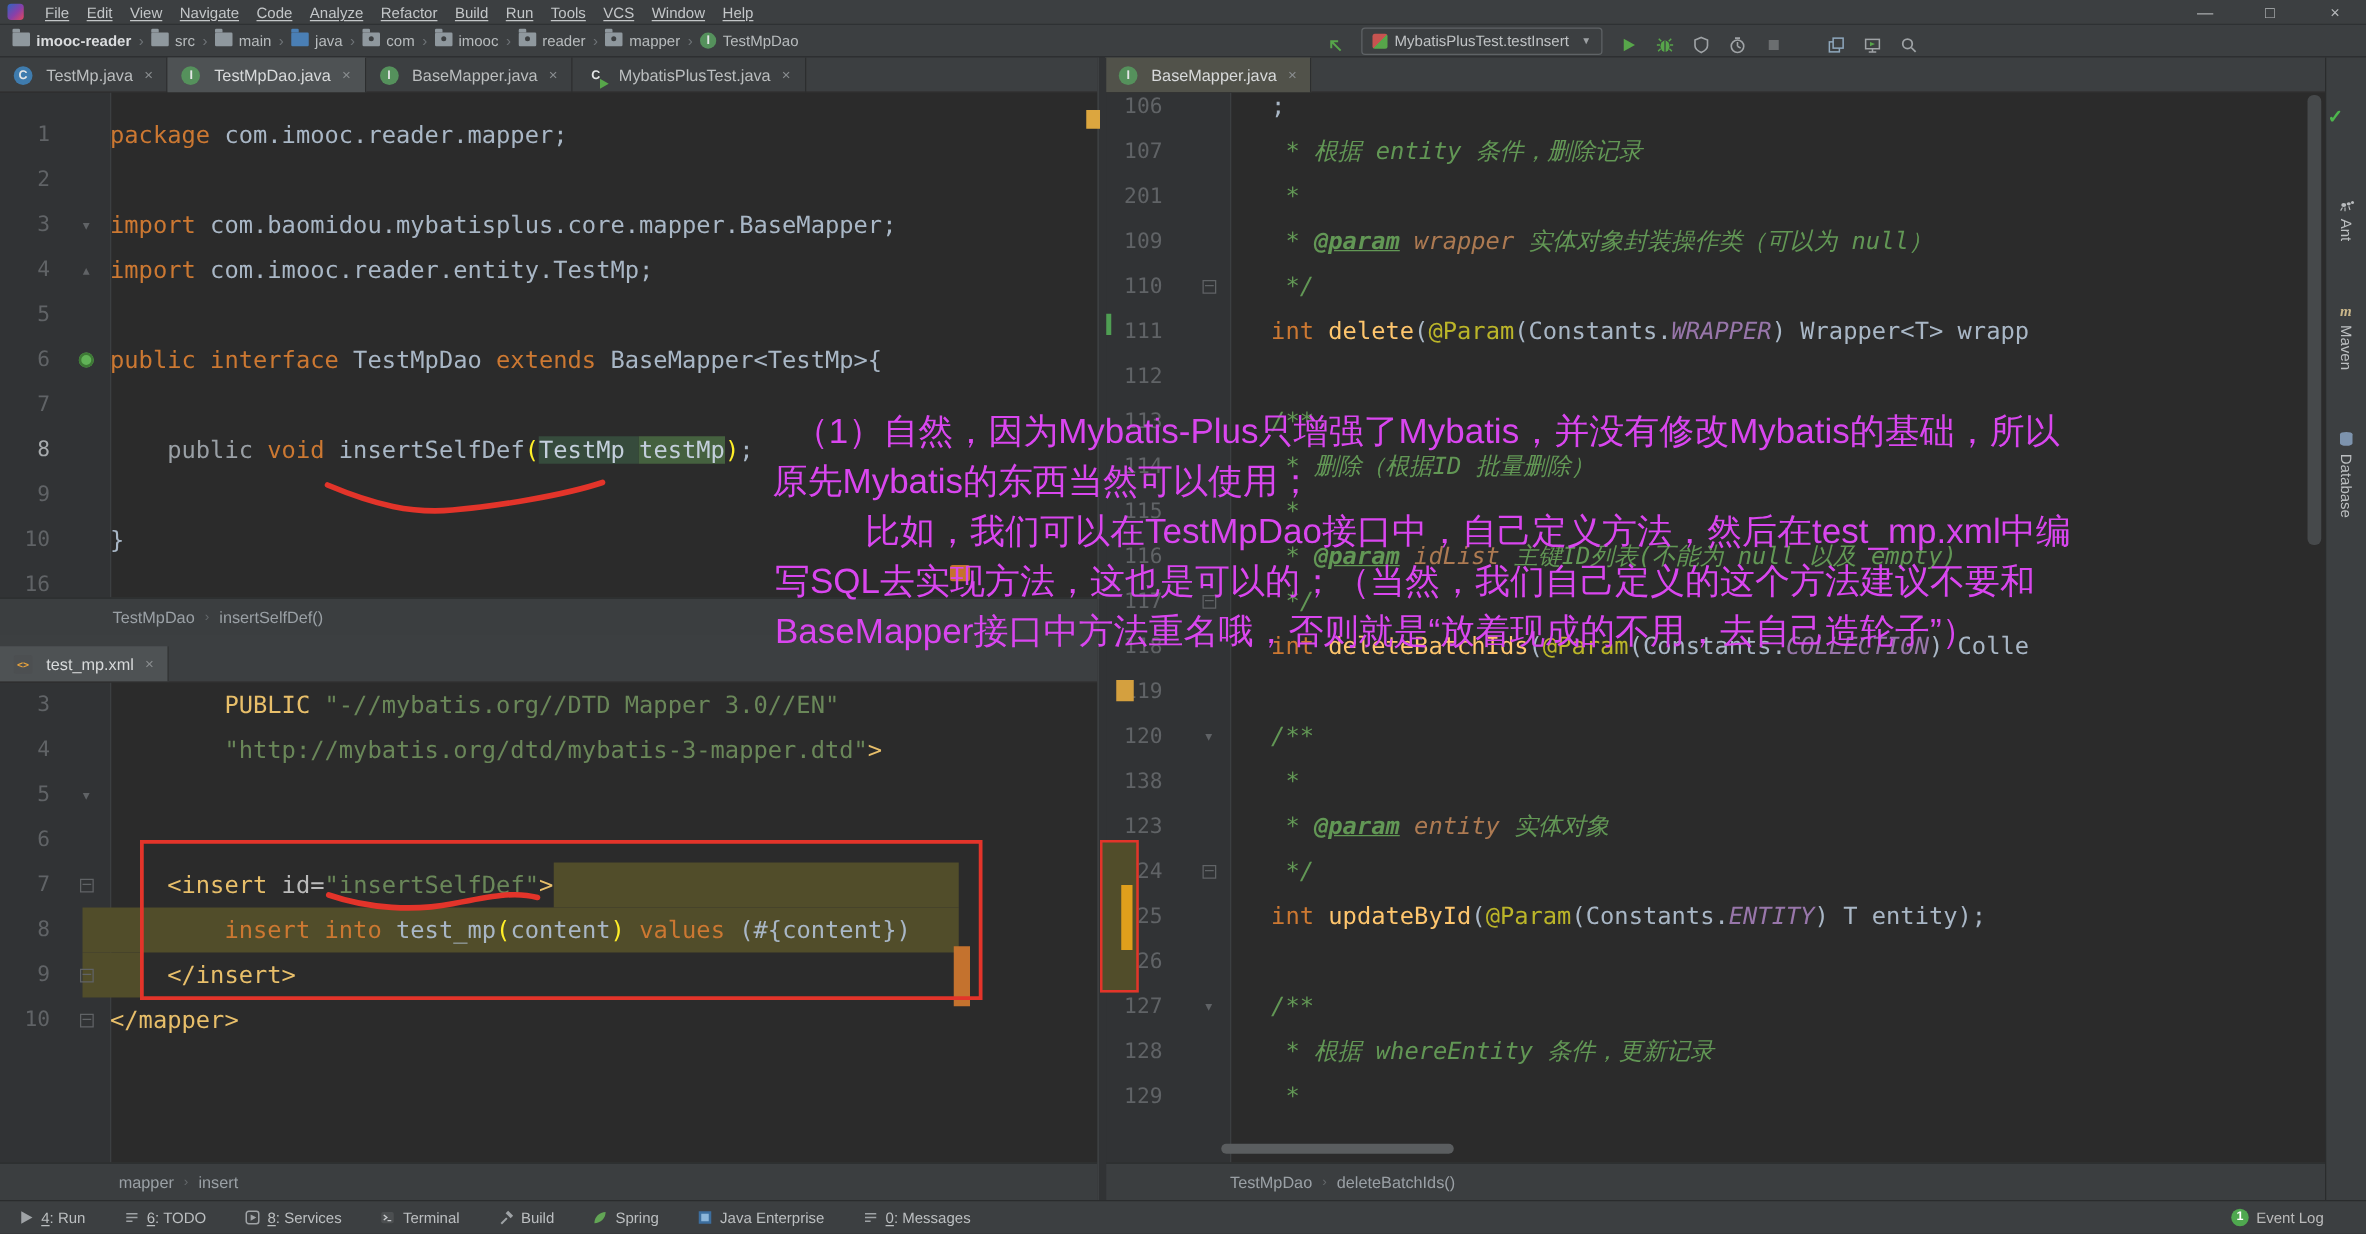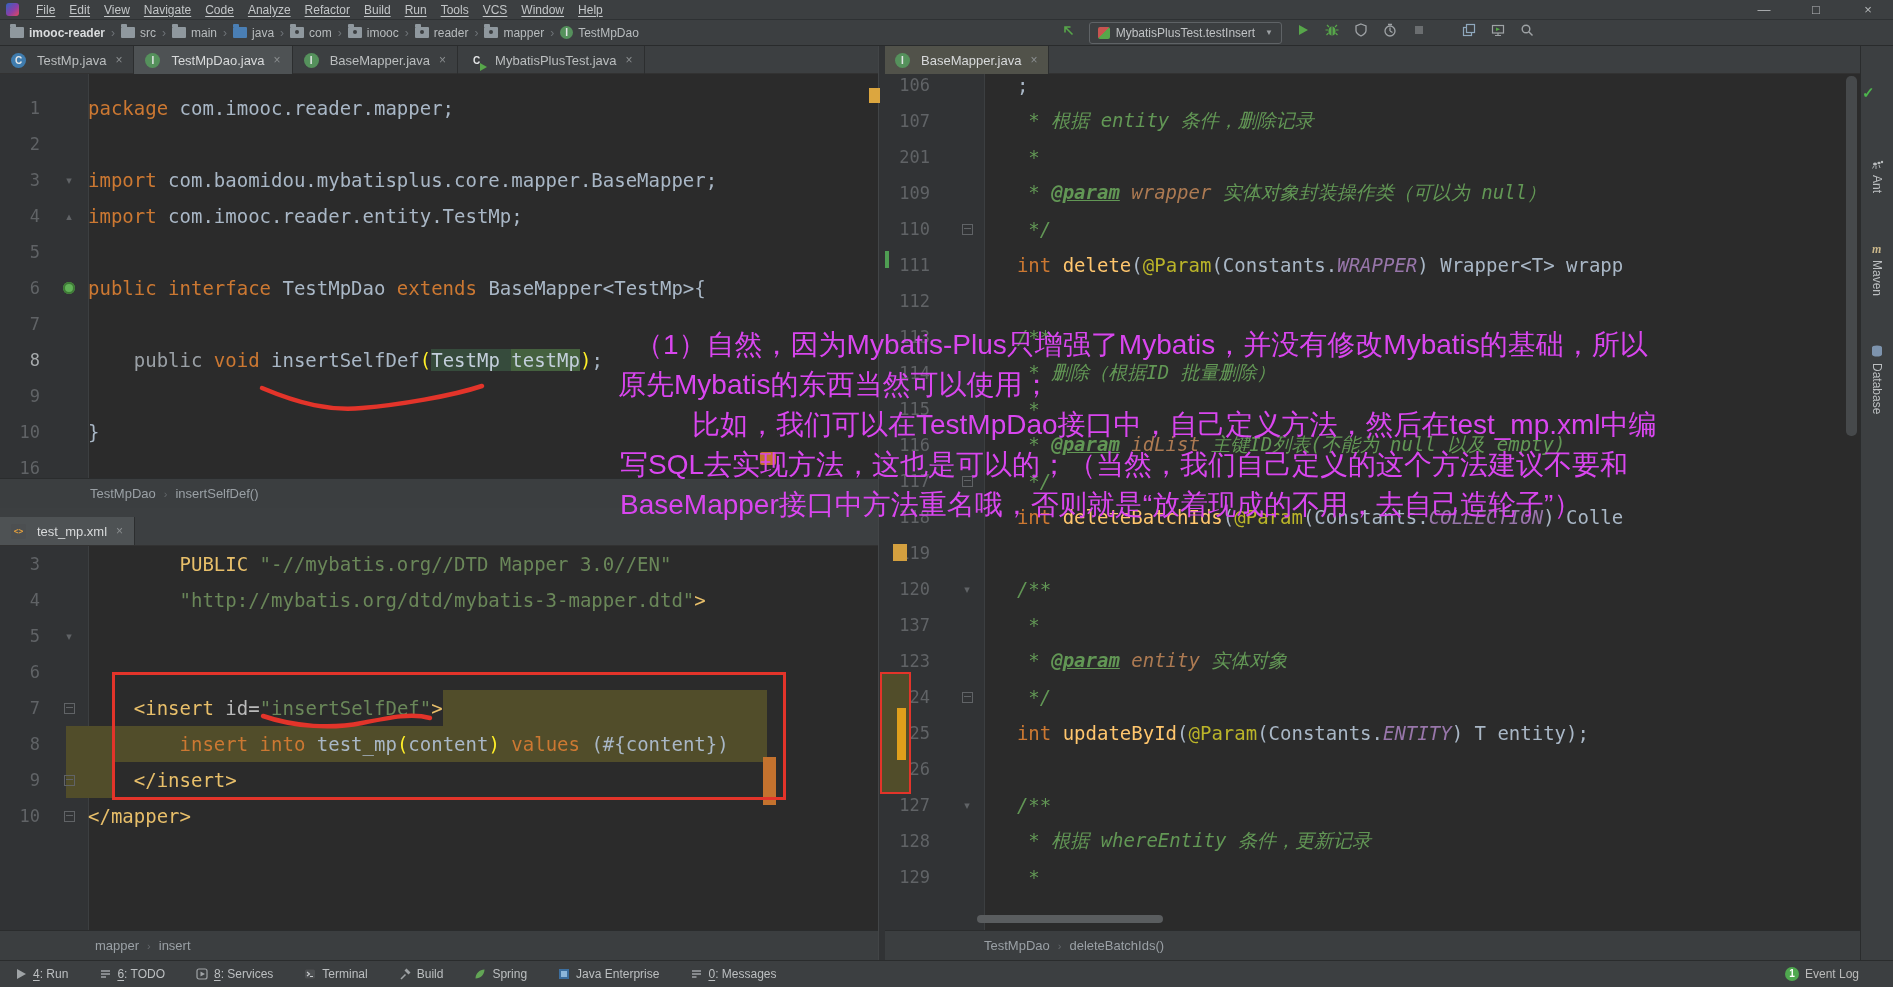--- a/index.html
+++ b/index.html
@@ -13,35 +13,35 @@
   #logo{width:13px;height:13px;border-radius:3px;flex:none;margin-right:10px;
         background:linear-gradient(135deg,#2f65c0 0%,#8a3fa8 55%,#e2485c 100%);}
   .menu-item{padding:0 7px;color:#c3c6c8;text-decoration:underline;text-underline-offset:2px;cursor:default;}
   #win-title{margin-left:14px;color:#7e8486;white-space:nowrap;overflow:hidden;}
   #win-buttons{margin-left:auto;display:flex;gap:30px;margin-right:14px;color:#b4b7b9;font-size:13px;}
   #win-buttons span{width:22px;text-align:center;}
 
   
   #navbar{left:0;top:20px;width:1893px;height:26px;background:#3c3f41;display:flex;align-items:center;
           padding:0 10px;box-sizing:border-box;border-bottom:1px solid #292b2c;font-size:12px;}
-  .crumb{display:flex;align-items:center;color:#b8bcbe;white-space:nowrap;}
+  .crumb{display:flex;color:#b8bcbe;white-space:nowrap;}
   .crumb.first .crumb-label{font-weight:bold;color:#dadcde;}
   .crumb-sep{color:#6e7377;margin:0 6px;font-size:12px;}
   .fold-ic{width:14px;height:11px;background:#8f989e;border-radius:1px;position:relative;margin-right:5px;flex:none;}
   .fold-ic::before{content:"";position:absolute;top:-3px;left:0;width:6px;height:3px;background:inherit;border-radius:1px 1px 0 0;}
   .fold-ic.blue{background:#4a7fb5;}
   .fold-ic.pkg::after{content:"";position:absolute;left:5px;top:3px;width:4px;height:4px;border-radius:50%;background:#3c3f41;}
   .fic{width:15px;height:15px;border-radius:50%;font:bold 10px/15px "Liberation Sans",sans-serif;text-align:center;
        color:#e3e5e6;flex:none;position:relative;margin-right:5px;}
   .fic.class{background:#3f7cae;}
   .fic.interface{background:#55915c;}
   .fic.class-run::after{content:"";position:absolute;right:-3px;bottom:-3px;
        border-left:7px solid #57a64a;border-top:4px solid transparent;border-bottom:4px solid transparent;}
   .fic.xmlf{border-radius:2px;background:#4c4f51;color:#e8a33d;font:bold 8px/15px "DejaVu Sans Mono",monospace;}
-  #nav-right{margin-left:auto;display:flex;align-items:flex-start;gap:13px;margin-right:348px;}
+  #nav-right{margin-left:auto;display:flex;align-items:flex-end;gap:13px;margin-right:348px;}
   .nav-ic{width:16px;height:16px;flex:none;display:inline-block;}
   #run-combo{display:flex;align-items:center;gap:6px;height:20px;padding:0 8px;border:1px solid #5f6366;
              border-radius:3px;background:#3c3f41;color:#c0c3c5;}
   .junit-ic{width:12px;height:12px;border-radius:2px;background:linear-gradient(135deg,#c75450 50%,#57a64a 50%);flex:none;}
   .combo-arrow{font-size:8px;color:#9da1a4;margin-left:4px;}
 
   
   .tabbar{background:#3c3f41;border-bottom:1px solid #323232;display:flex;align-items:stretch;font-size:13px;box-sizing:border-box;}
   #tabbar-left{left:0;top:46px;width:878px;height:28px;}
   #tabbar-xml{left:0;top:508px;width:878px;height:38px;align-items:flex-end;}
@@ -503,21 +503,21 @@
         <span class="lnum">119</span>
         <span class="lfold"></span>
         <span class="lcode"></span>
       </div>
       <div class="crow">
         <span class="lnum">120</span>
         <span class="lfold">▾</span>
         <span class="lcode"><span class="tk-cmt">  /**</span></span>
       </div>
       <div class="crow">
-        <span class="lnum">137</span>
+        <span class="lnum">138</span>
         <span class="lfold"></span>
         <span class="lcode"><span class="tk-cmt">   *</span></span>
       </div>
       <div class="crow">
         <span class="lnum">123</span>
         <span class="lfold"></span>
         <span class="lcode"><span class="tk-cmt">   * </span><span class="tk-doctag">@param</span><span class="tk-docval"> entity </span><span class="tk-cmt">实体对象</span></span>
       </div>
       <div class="crow">
         <span class="lnum">124</span>

